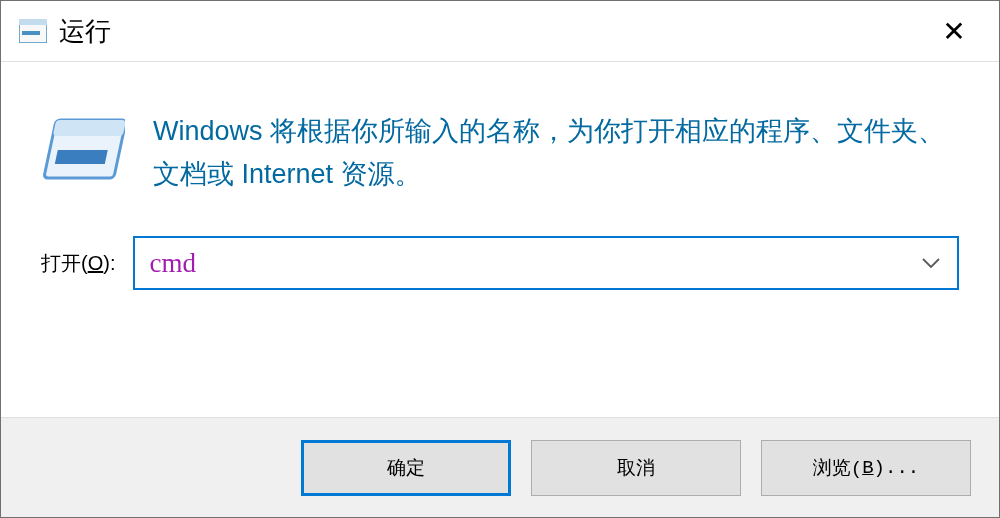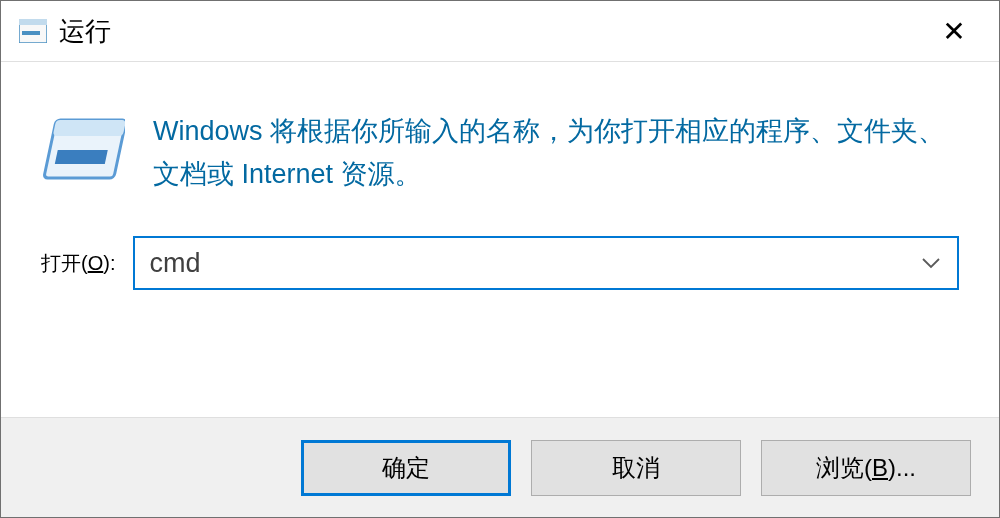--- a/index.html
+++ b/index.html
@@ -97,23 +97,23 @@
       display: flex;
       align-items: center;
       position: relative;
     }
     .combo-input {
       flex: 1;
       height: 100%;
       border: none;
       outline: none;
       font-size: 27px;
-      font-family: Liberation Sans, sans-serif;
+      font-family: Liberation Serif, serif;
       padding: 0 14px;
-      color: #404040;
+      color: #a21caf;
       background: transparent;
     }
     .combo-arrow {
       width: 52px;
       height: 100%;
       display: flex;
       align-items: center;
       justify-content: center;
       cursor: pointer;
     }
@@ -125,22 +125,22 @@
       justify-content: flex-end;
       align-items: center;
       gap: 20px;
       padding: 0 28px;
     }
     .btn {
       width: 210px;
       height: 56px;
       background: #e1e1e1;
       border: 1px solid #adadad;
-      font-size: 24px;
-      font-family: Liberation Sans, sans-serif;
+      font-size: 19px;
+      font-family: Liberation Mono, monospace;
       color: #000;
       cursor: pointer;
       display: flex;
       align-items: center;
       justify-content: center;
     }
     .btn.default {
       border: 3px solid #0078d4;
     }
     .underline-b { text-decoration: underline; }

